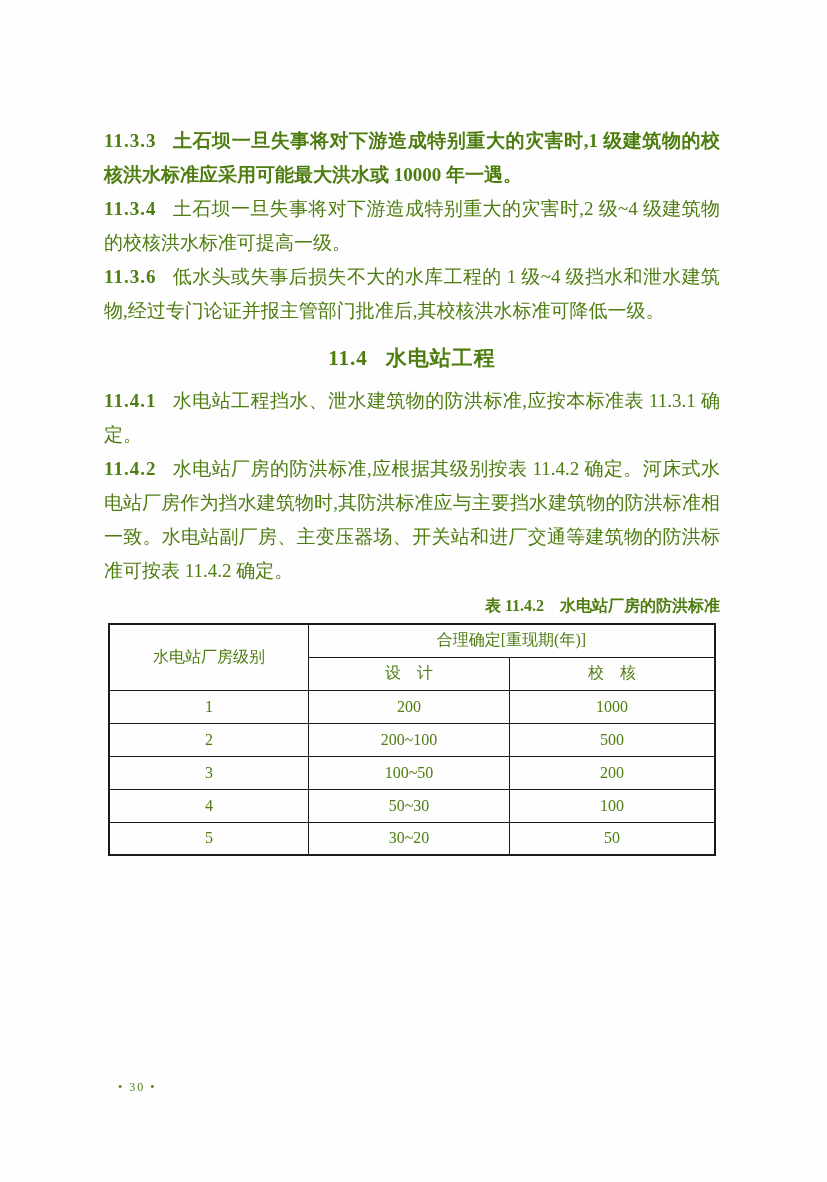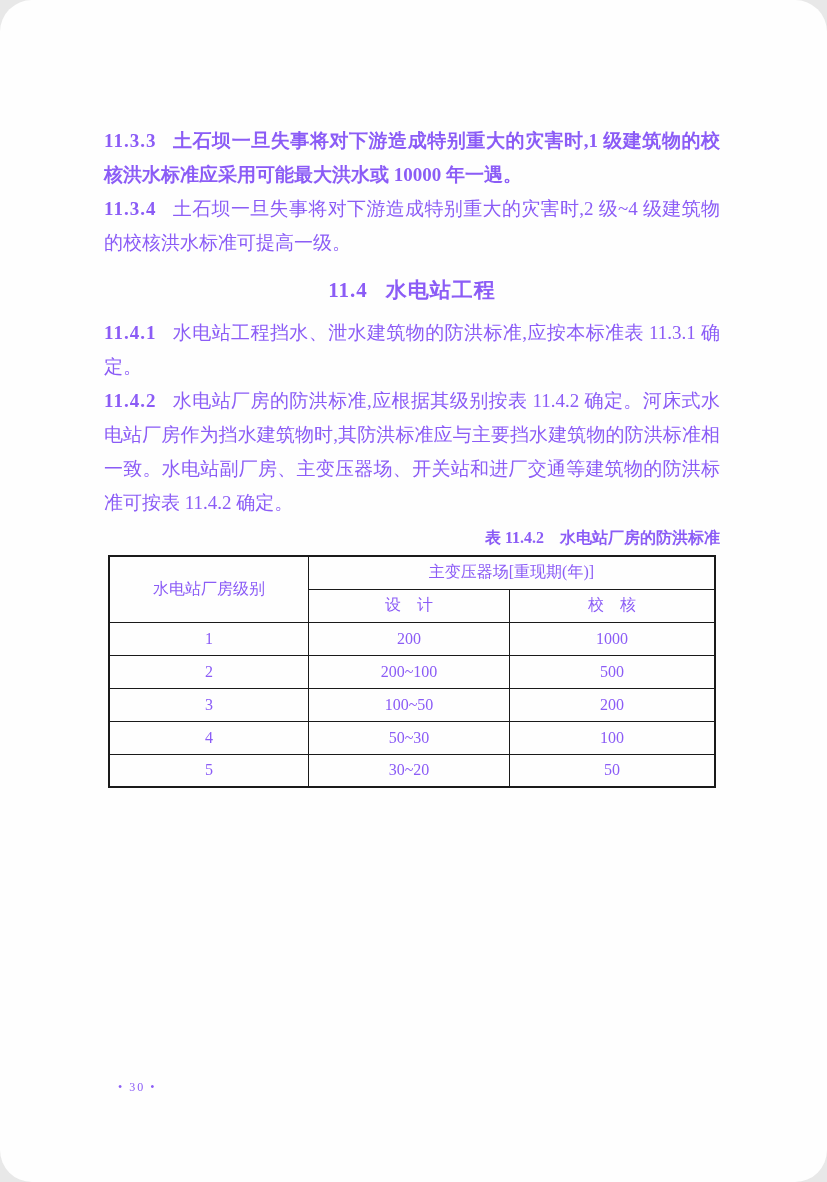--- a/index.html
+++ b/index.html
@@ -4,23 +4,22 @@
 <style>
   * { box-sizing: border-box; }
   html, body { margin: 0; padding: 0; background: #e8e8e8; }
   .page {
     position: relative;
     width: 827px;
     height: 1182px;
     margin: 0 auto;
     background: #fefefe;
     font-family: "Liberation Serif", "DejaVu Serif", serif;
-    color: #8b5cf6;
+    color: #4d7c0f;
     overflow: hidden;
-    border-radius: 32px;
   }
   .content {
     position: absolute;
     left: 104px;
     top: 124px;
     width: 616px;
   }
   p.clause {
     margin: 0;
     font-size: 19px;
@@ -80,20 +79,23 @@
 
 <div class="page">
   <div class="content">
 
     <p class="clause mandatory">
       <span class="num">11.3.3</span><span>土石坝一旦失事将对下游造成特别重大的灾害时,1 级建筑物的校核洪水标准应采用可能最大洪水或 10000 年一遇。</span>
     </p>
     <p class="clause">
       <span class="num">11.3.4</span><span>土石坝一旦失事将对下游造成特别重大的灾害时,2 级~4 级建筑物的校核洪水标准可提高一级。</span>
     </p>
+    <p class="clause">
+      <span class="num">11.3.6</span><span>低水头或失事后损失不大的水库工程的 1 级~4 级挡水和泄水建筑物,经过专门论证并报主管部门批准后,其校核洪水标准可降低一级。</span>
+    </p>
 
     <h2 class="section-heading">
       <span class="num">11.4</span><span>水电站工程</span>
     </h2>
 
     <p class="clause">
       <span class="num">11.4.1</span><span>水电站工程挡水、泄水建筑物的防洪标准,应按本标准表 11.3.1 确定。</span>
     </p>
     <p class="clause">
       <span class="num">11.4.2</span><span>水电站厂房的防洪标准,应根据其级别按表 11.4.2 确定。河床式水电站厂房作为挡水建筑物时,其防洪标准应与主要挡水建筑物的防洪标准相一致。水电站副厂房、主变压器场、开关站和进厂交通等建筑物的防洪标准可按表 11.4.2 确定。</span>
@@ -103,21 +105,21 @@
 
     <table class="std-table">
       <colgroup>
         <col class="c-level">
         <col class="c-design">
         <col class="c-check">
       </colgroup>
       <tbody>
         <tr>
           <td rowspan="2">水电站厂房级别</td>
-          <td colspan="2" class="h-standard">主变压器场[重现期(年)]</td>
+          <td colspan="2" class="h-standard">合理确定[重现期(年)]</td>
         </tr>
         <tr>
           <td class="h-sub">设　计</td>
           <td class="h-sub">校　核</td>
         </tr>
         <tr>
           <td>1</td>
           <td>200</td>
           <td>1000</td>
         </tr>

